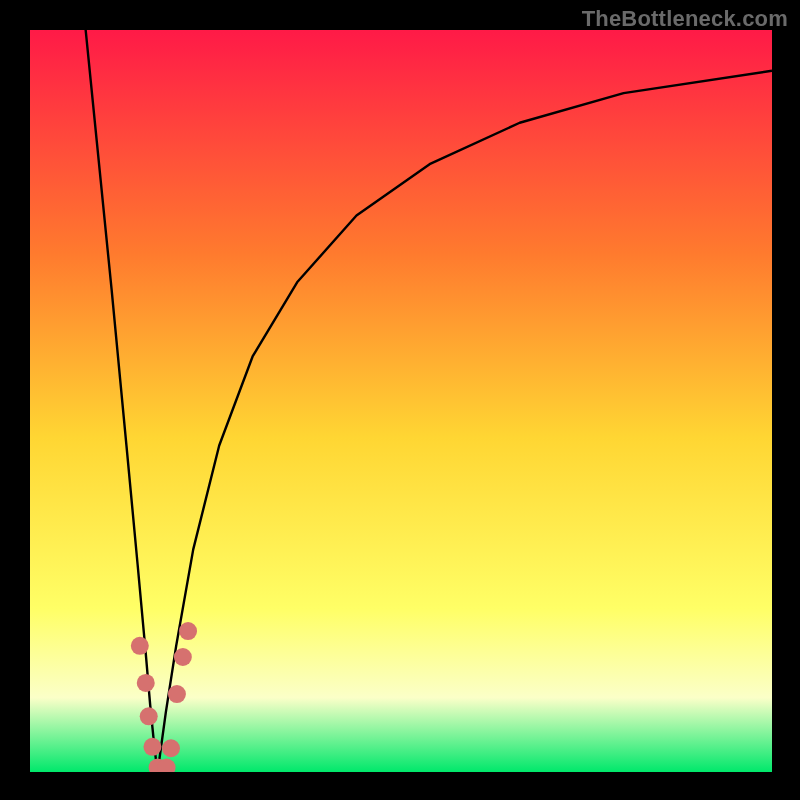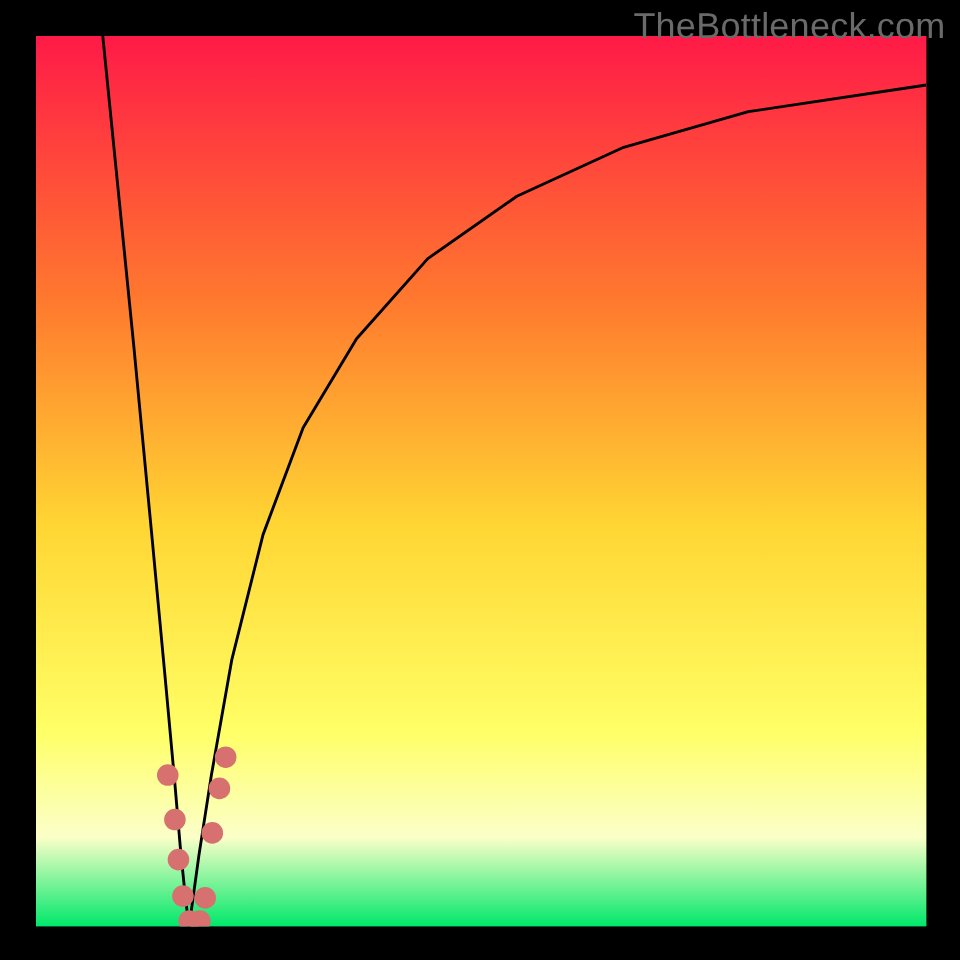--- a/index.html
+++ b/index.html
@@ -15,22 +15,22 @@
     position: relative;
     width: 800px;
     height: 800px;
     background: #000;
   }
   #watermark {
     position: absolute;
     top: 6px;
     right: 12px;
     color: #6a6a6a;
-    font-size: 30px;
-    font-weight: 400;
+    font-size: 22px;
+    font-weight: 700;
     letter-spacing: 0.2px;
     z-index: 4;
     user-select: none;
   }
   svg {
     position: absolute;
     top: 0;
     left: 0;
   }
 </style>

